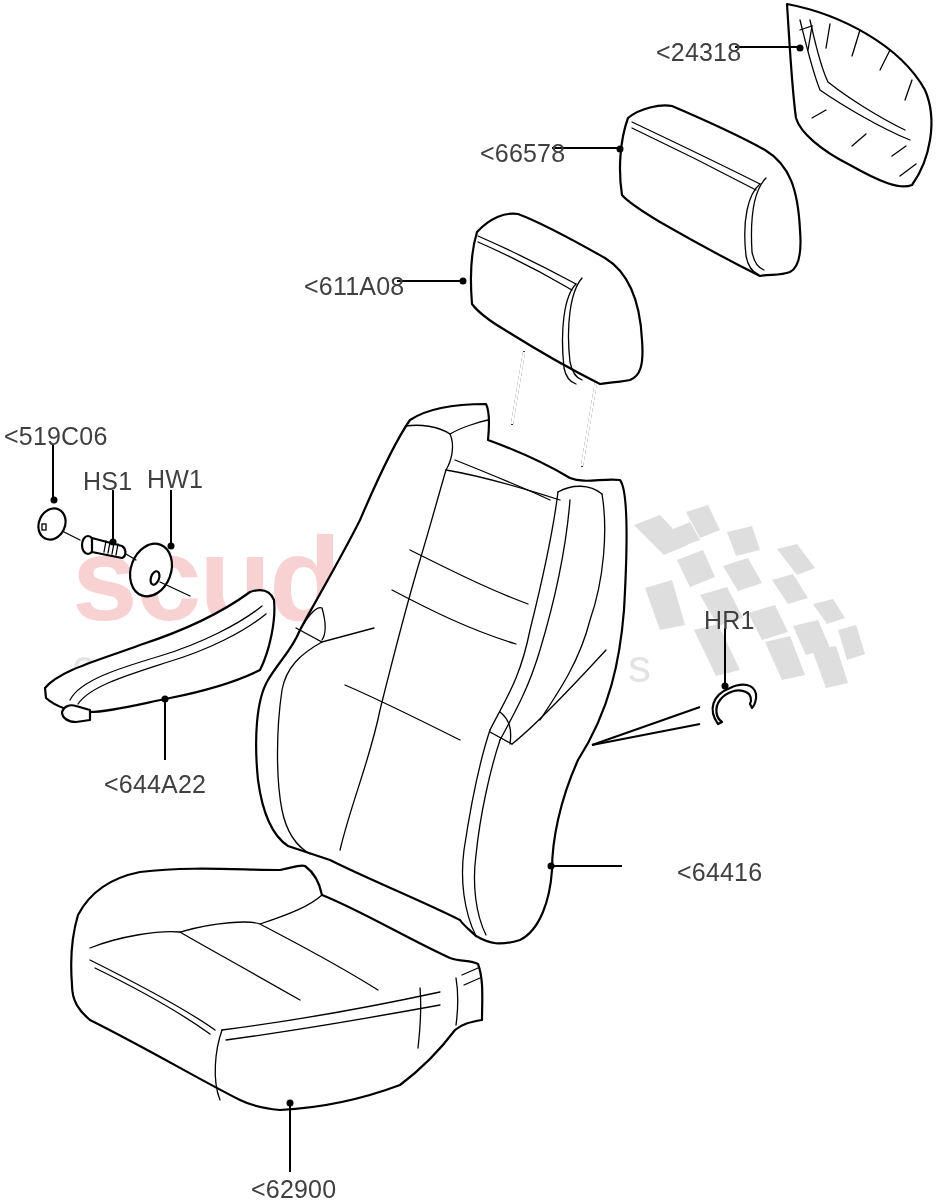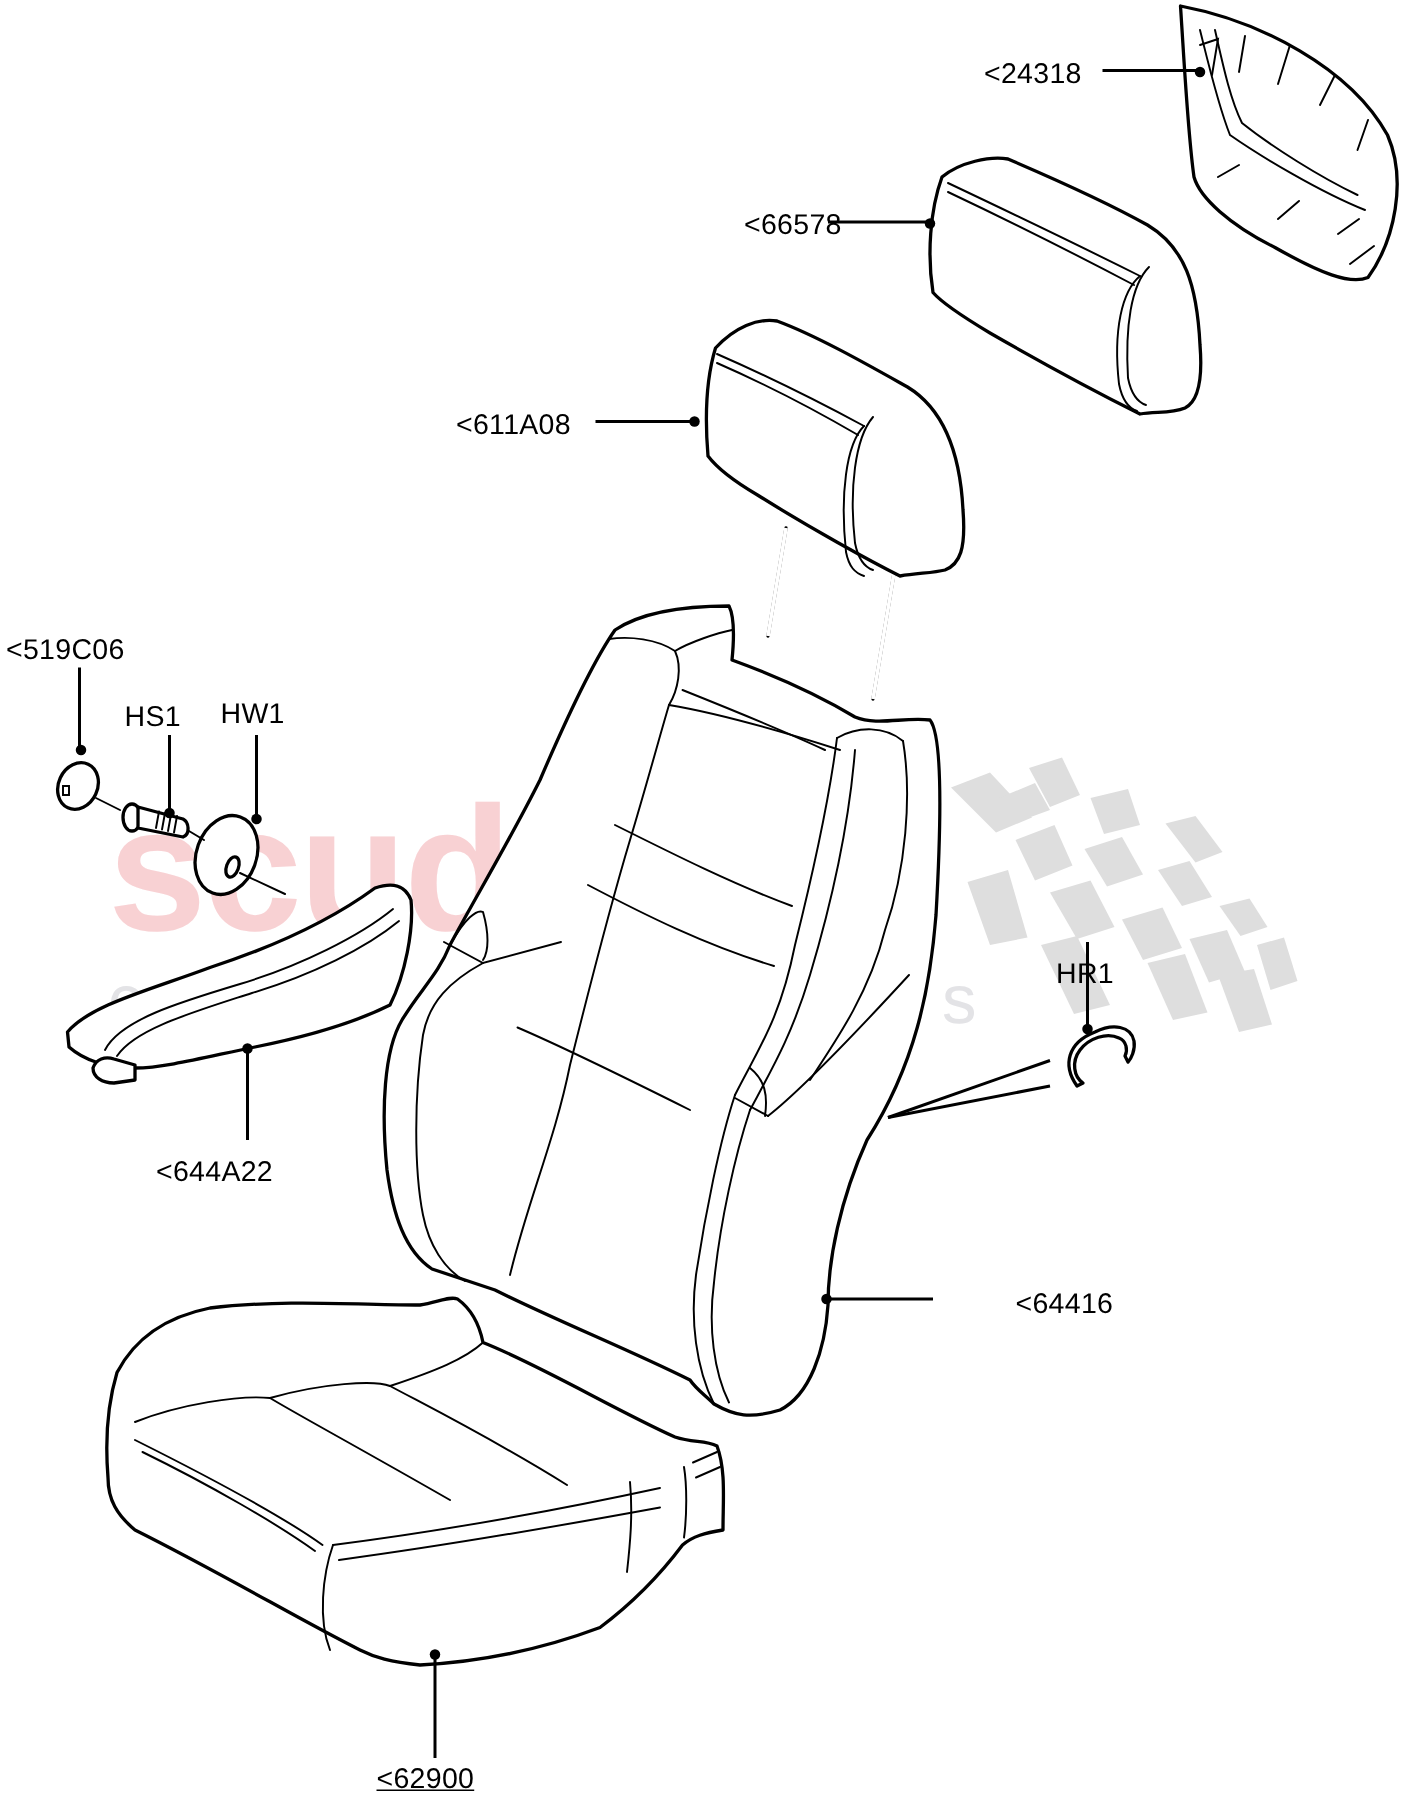--- a/index.html
+++ b/index.html
@@ -4,21 +4,21 @@
 <style>
   html, body { margin: 0; padding: 0; background: #ffffff; }
   body { width: 936px; height: 1200px; position: relative; overflow: hidden;
          font-family: "Liberation Sans", sans-serif; }
   #diagram { position: absolute; left: 0; top: 0; width: 936px; height: 1200px; }
   .part { fill: #ffffff; stroke: #000; stroke-width: 2.2; stroke-linejoin: round; stroke-linecap: round; }
   .seam { fill: none; stroke: #000; stroke-width: 1.3; stroke-linecap: round; }
   .leader { stroke: #000; stroke-width: 2; fill: none; }
   .dot { fill: #000; }
   .wm-text { font-family: "Liberation Sans", sans-serif; font-weight: bold; }
-  .label { position: absolute; font-size: 19px; line-height: 1; color: #000000;
+  .label { position: absolute; font-size: 25px; line-height: 1; color: #404040;
            white-space: nowrap; cursor: pointer; letter-spacing: 0.2px; }
 </style>
 </head>
 <body>
 
 <svg id="diagram" viewBox="0 0 936 1200" xmlns="http://www.w3.org/2000/svg">
 
   <g>
     <g fill="#dedede">
       <polygon points="634,525 660,515 688,545 664,555"></polygon>
@@ -178,21 +178,21 @@
     <line class="leader" x1="725" y1="628" x2="725" y2="686"></line>
       <circle class="dot" cx="725" cy="686" r="3.5"></circle>
     <line class="leader" x1="552" y1="866" x2="622" y2="866"></line>
       <circle class="dot" cx="551" cy="866" r="3.5"></circle>
     <line class="leader" x1="290" y1="1103" x2="290" y2="1172"></line>
       <circle class="dot" cx="290" cy="1103" r="3.5"></circle>
   </g>
 </svg>
 
 <div class="label" style="left:656px; top:40px;">&lt;24318</div>
-<div class="label" style="left:496px; top:141px;">&lt;66578</div>
+<div class="label" style="left:480px; top:141px;">&lt;66578</div>
 <div class="label" style="left:304px; top:274px;">&lt;611A08</div>
 <div class="label" style="left:4px; top:424px;">&lt;519C06</div>
 <div class="label" style="left:83px; top:469px;">HS1</div>
 <div class="label" style="left:147px; top:467px;">HW1</div>
 <div class="label" style="left:104px; top:772px;">&lt;644A22</div>
-<div class="label" style="left:704px; top:640px;">HR1</div>
+<div class="label" style="left:704px; top:608px;">HR1</div>
 <div class="label" style="left:629px; top:860px;margin-left:48px;">&lt;64416</div>
 <div class="label" style="left:251px; top:1177px;text-decoration:underline;">&lt;62900</div>
 
 </body></html>

